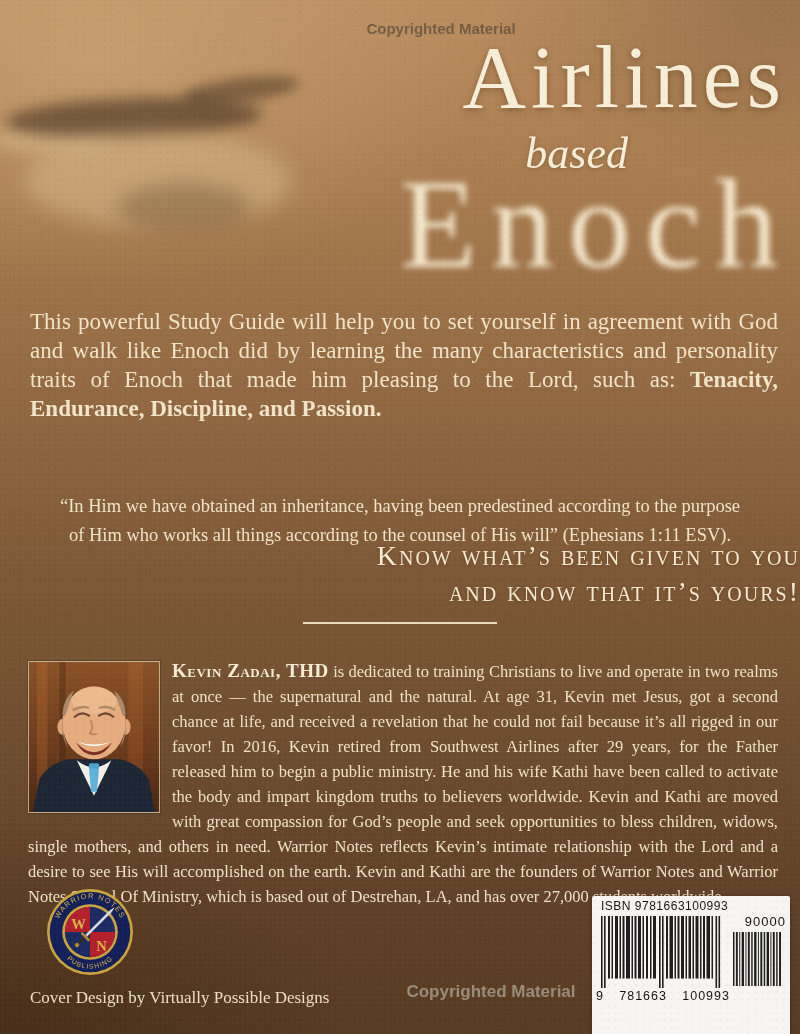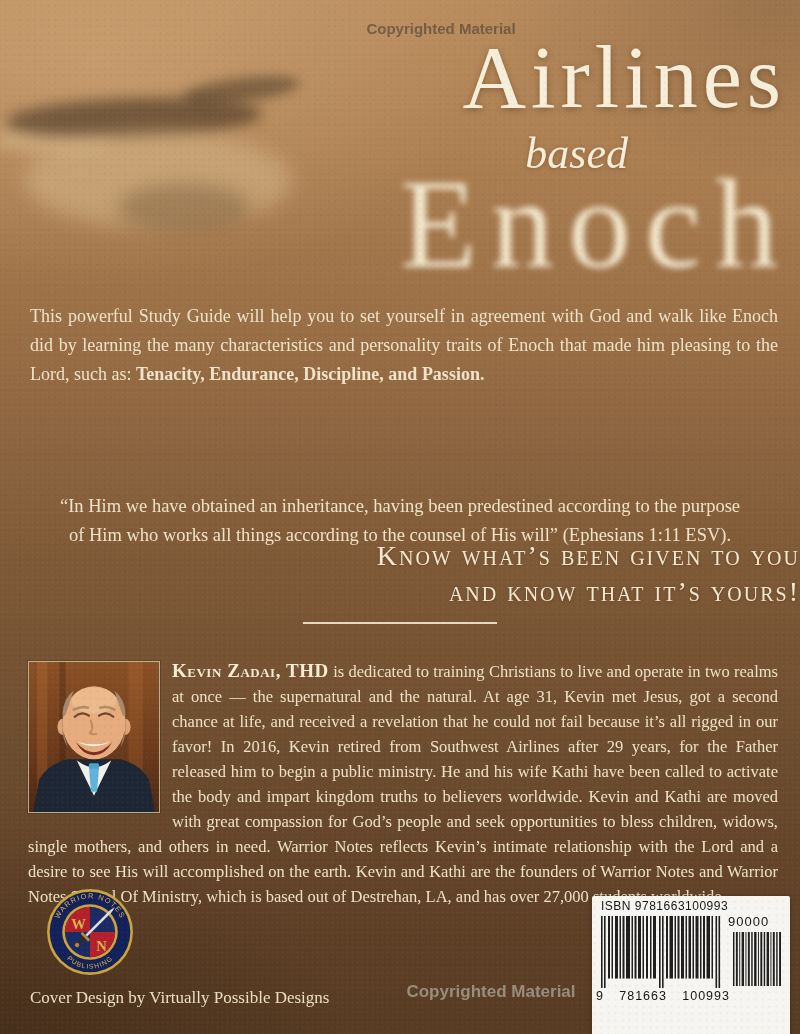--- a/index.html
+++ b/index.html
@@ -31,42 +31,42 @@
   .watermark{position:absolute;left:0;width:100%;text-align:center;
     font-family:"Liberation Sans", sans-serif;font-weight:700;font-size:15px;margin-left:41px;}
   .wm-top{top:20px;color:rgba(72,62,48,.6);}
   .wm-bottom{top:982px;left:100px;width:700px;font-size:17px;color:rgba(168,160,148,.8);}
 
   .title{position:absolute;top:34px;right:14px;text-align:right;color:#f7eeda;line-height:1;}
   .t-walking{font-size:88px;letter-spacing:5px;text-shadow:0 2px 6px rgba(80,50,20,.45);}
   .t-with{font-style:italic;font-size:44px;padding:10px 158px 0 0;text-shadow:0 1px 4px rgba(80,50,20,.4);}
   .t-enoch{font-size:126px;letter-spacing:14px;margin:-14px -6px 0 0;color:#f3e7cd;filter:blur(3.2px);}
 
-  .para{position:absolute;left:30px;width:748px;color:#f0e4c9;font-size:18px;line-height:29px;text-align:justify;}
+  .para{position:absolute;left:30px;width:748px;color:#f0e4c9;font-size:23px;line-height:29px;text-align:justify;}
   .p1{top:284px;}
   .p2{top:374px;}
   .bold{font-weight:700;}
   .quote{position:absolute;left:52px;top:470px;width:696px;text-align:center;color:#f0e4c9;font-size:18.5px;line-height:29px;margin-top:22px;}
   .tagline{position:absolute;left:0;top:538px;width:100%;text-align:right;color:#f4e9d1;
     font-variant:small-caps;font-size:28px;letter-spacing:2px;line-height:36px;text-shadow:0 1px 3px rgba(70,45,20,.4);}
   .rule{position:absolute;left:303px;top:622px;width:194px;height:2px;background:#ead9bd;}
 
   .bio{position:absolute;left:28px;top:658px;width:750px;color:#efe3c7;font-size:16.5px;line-height:25px;text-align:justify;}
   .bio-photo{float:left;width:130px;height:150px;margin:3px 12px 2px 0;border:1px solid rgba(236,222,190,.65);
     box-shadow:0 0 0 1px rgba(60,40,20,.35);display:block;}
   .author-name{font-variant:small-caps;font-weight:700;font-size:19px;letter-spacing:.5px;color:#f6ecd4;}
 
   .logo{position:absolute;left:46px;top:888px;width:88px;height:88px;}
 
   .barcode{position:absolute;left:592px;top:896px;width:198px;height:145px;background:#f6f5f1;border-radius:2px;
     font-family:"Liberation Sans", sans-serif;color:#141414;box-shadow:0 1px 4px rgba(30,18,8,.4);}
   .bc-isbn{position:absolute;left:9px;top:3px;font-size:12px;letter-spacing:.5px;}
   .bc-main{position:absolute;left:9px;top:20px;width:122px;height:72px;}
   .bc-sup{position:absolute;left:141px;top:36px;width:48px;height:54px;}
-  .bc-price{position:absolute;left:136px;top:18px;width:58px;text-align:left;font-size:13px;letter-spacing:1px;}
+  .bc-price{position:absolute;left:136px;top:18px;width:58px;text-align:right;font-size:13px;letter-spacing:1px;}
   .bc-digits{position:absolute;left:4px;top:93px;width:134px;display:flex;justify-content:space-between;font-size:12.5px;letter-spacing:1px;}
 
   .credit{position:absolute;left:30px;top:988px;color:#ecdfc2;font-size:17px;font-family:Liberation Serif, serif;}
 </style>
 </head>
 <body>
 
 <div class="cover">
 
   <div>

